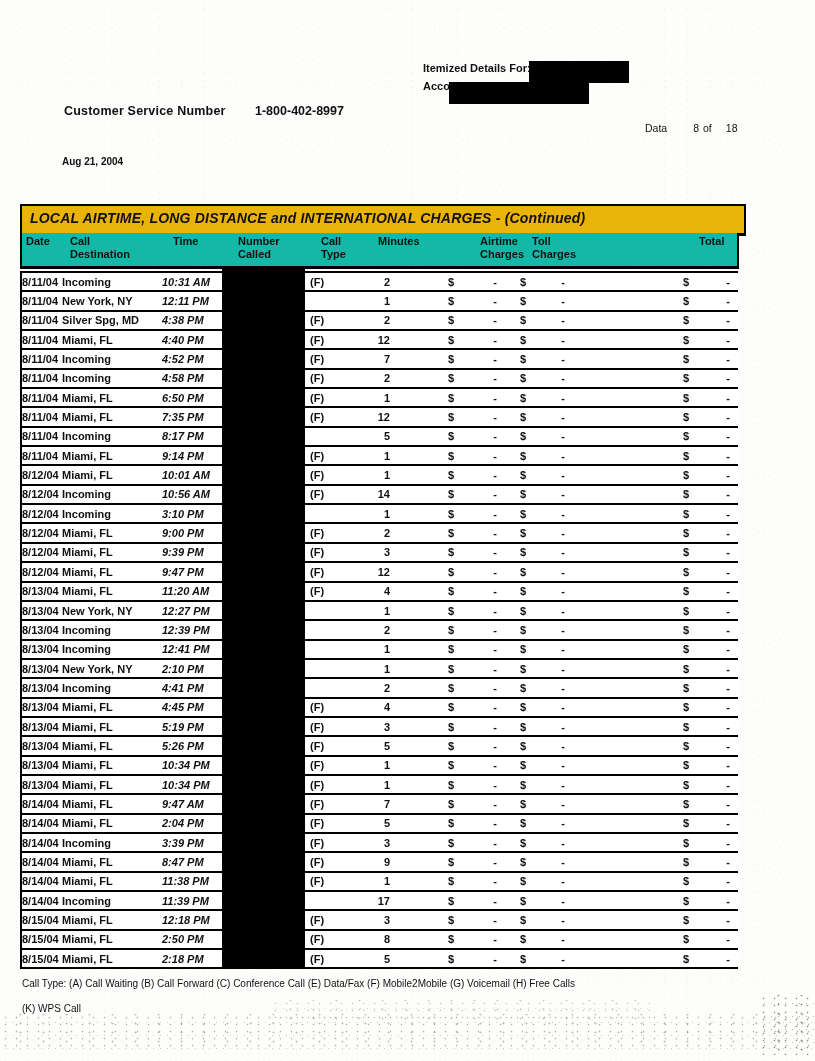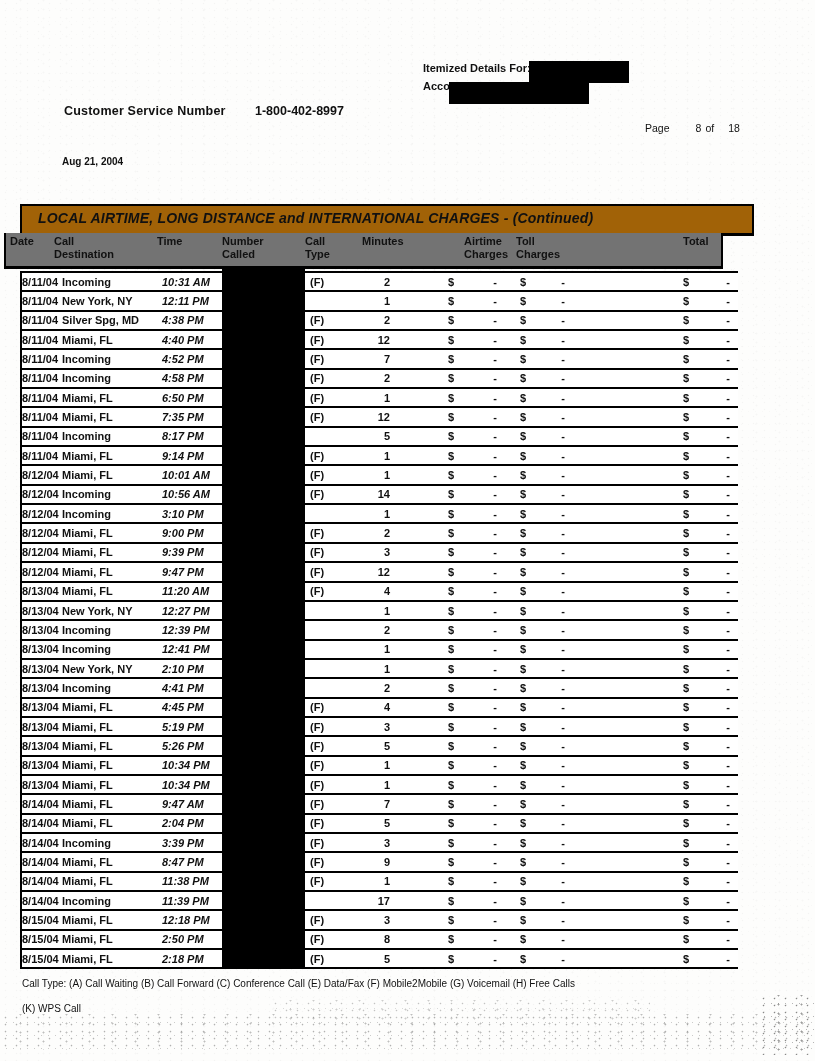--- a/index.html
+++ b/index.html
@@ -24,27 +24,27 @@
   .page-info span{display:inline-block;}
   .pg-label{margin-right:26px;}
   .pg-of{margin:0 4px 0 4px;}
   .pg-total{margin-left:10px;}
 
   
   .table-title{
     left:20px;top:204px;width:714px;height:23px;
     border:2.5px solid #000;border-bottom:3px solid #000;
     font-size:14px;font-weight:bold;font-style:italic;
-    padding-left:16px;padding-top:4px;letter-spacing:.2px;
-    background:#a16207;
+    padding-left:8px;padding-top:4px;letter-spacing:.2px;
+    background:#eab308;
   }
   .table-header{
-    left:4px;top:233px;width:715px;height:33px;
+    left:20px;top:233px;width:715px;height:33px;
     border-left:2.5px solid #000;border-right:2.5px solid #000;border-bottom:3px solid #000;
-    background:#737373;position:absolute;
+    background:#14b8a6;position:absolute;
   }
   .hcell{position:absolute;top:2px;font-size:11px;font-weight:bold;line-height:13px;white-space:nowrap;}
   .hc-date{left:4px;}
   .hc-destination{left:48px;}
   .hc-time{left:151px;}
   .hc-number_called{left:216px;}
   .hc-call_type{left:299px;}
   .hc-minutes{left:356px;}
   .hc-airtime{left:433px;margin-left:25px;}
   .hc-toll{left:510px;}
@@ -102,21 +102,21 @@
 <div class="abs itemized-label">Itemized Details For:</div>
 <div class="abs account-label">Account Number:</div>
 <div class="abs redact redact-1"></div>
 <div class="abs redact redact-2"></div>
 
 <div class="abs csn-label">Customer Service Number</div>
 <div class="abs csn-number">1-800-402-8997</div>
 <div class="abs bill-date">Aug 21, 2004</div>
 
 <div class="abs page-info">
-  <span class="pg-label">Page</span><span class="pg-current">8</span><span class="pg-of">of</span><span class="pg-total">18</span>
+  <span class="pg-label">Data</span><span class="pg-current">8</span><span class="pg-of">of</span><span class="pg-total">18</span>
 </div>
 
 <div class="abs table-title">LOCAL AIRTIME, LONG DISTANCE and INTERNATIONAL CHARGES  - (Continued)</div>
 
 <div class="table-header">
     <div class="hcell hc-date">
       <div>Date</div>
       <div></div>
     </div>
     <div class="hcell hc-destination">

